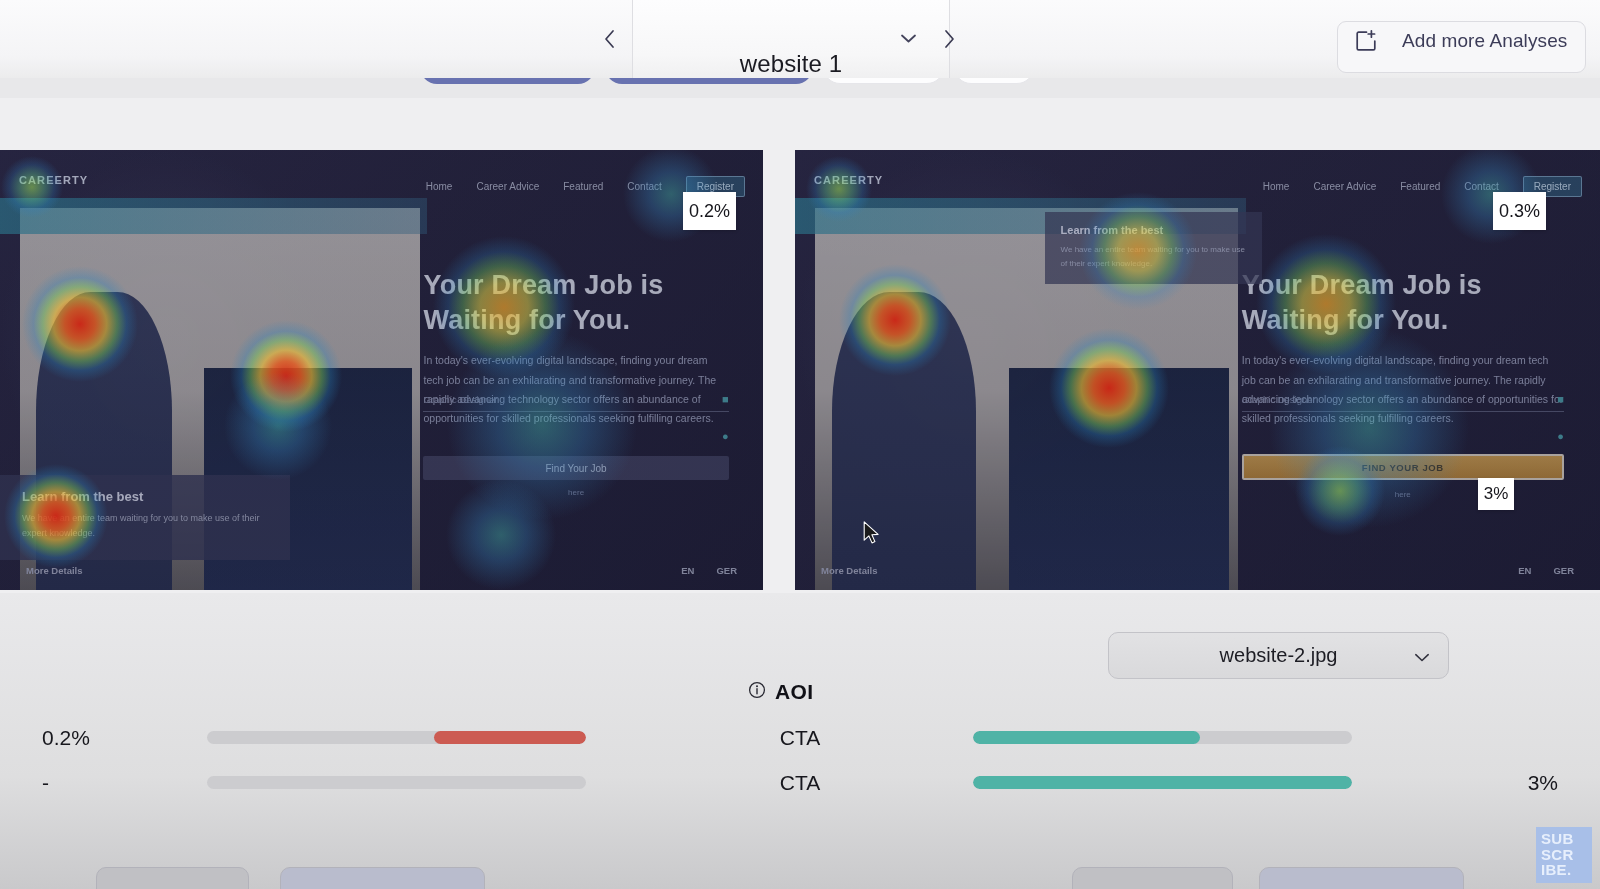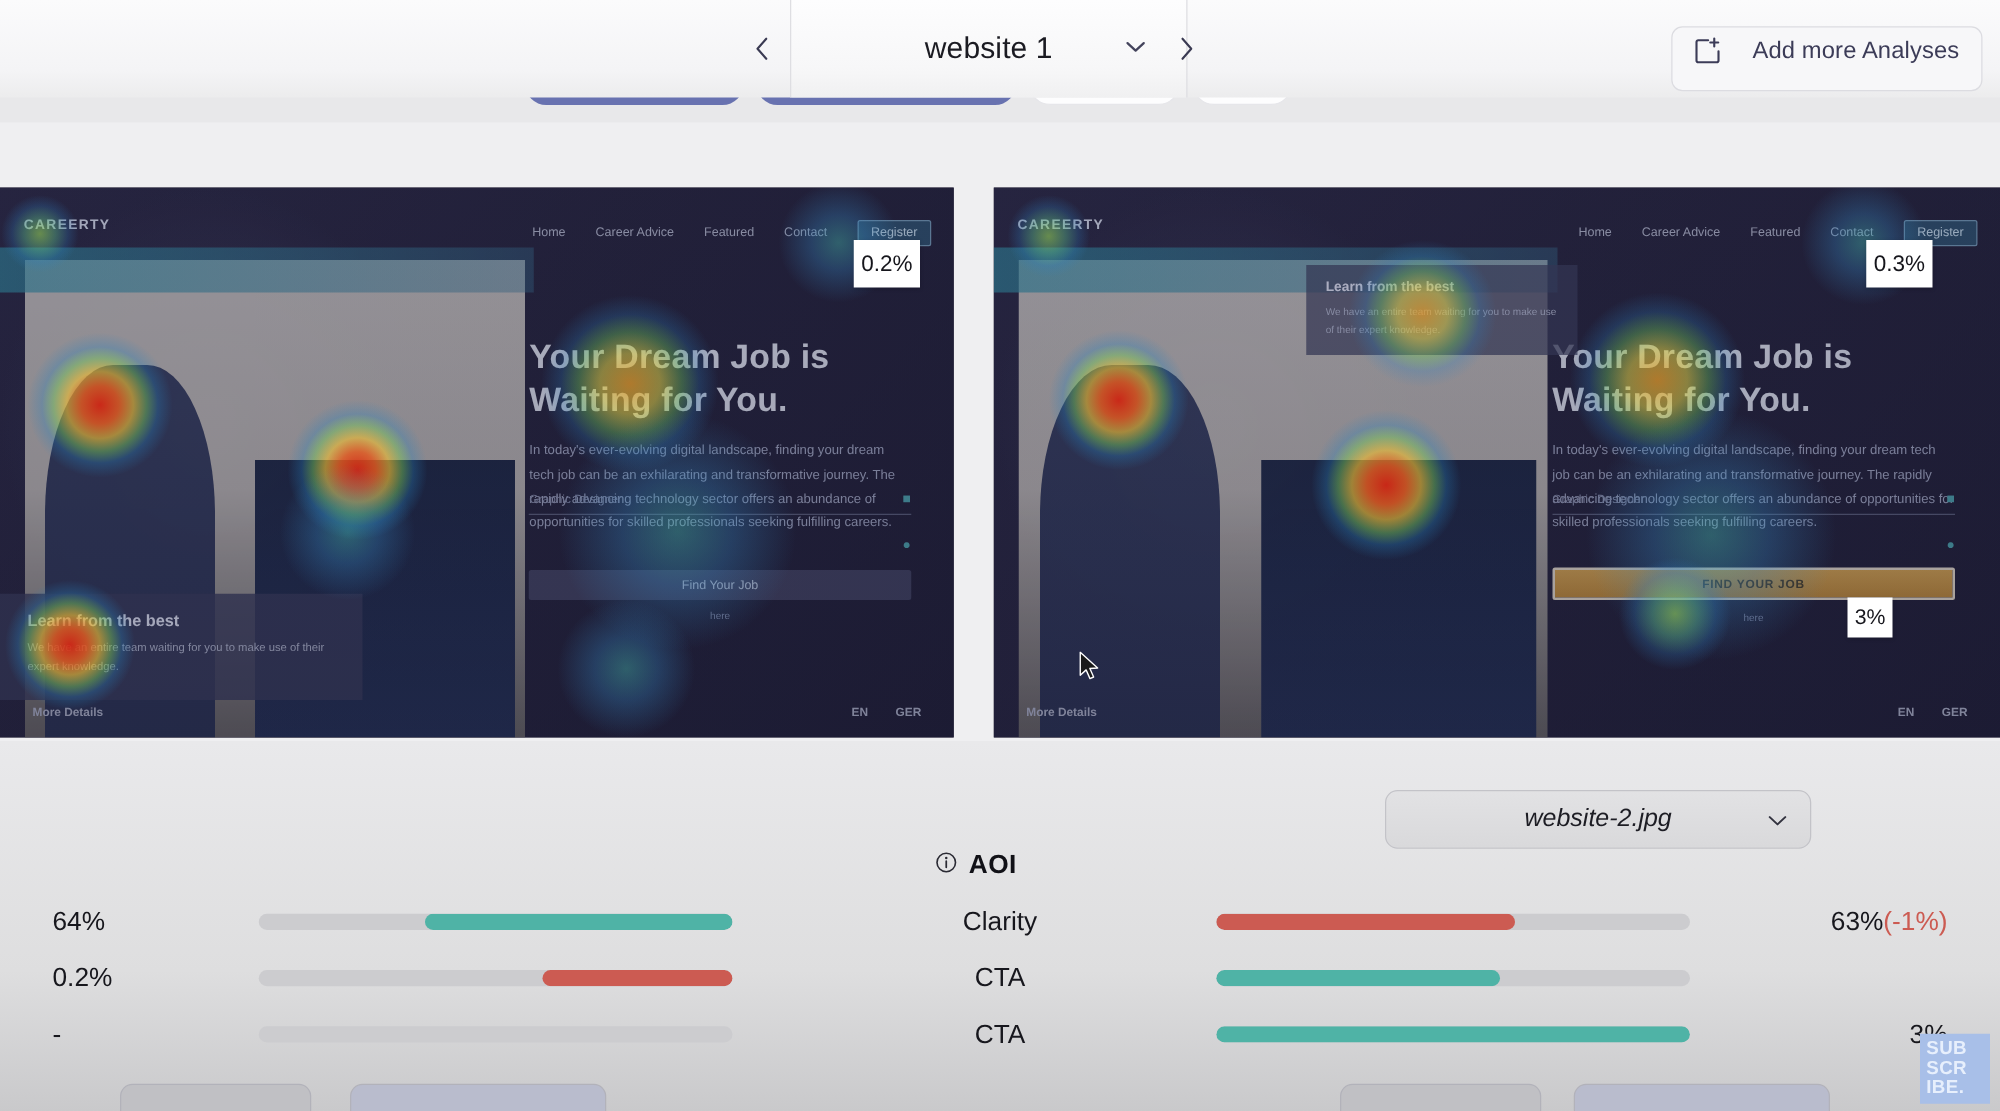--- a/index.html
+++ b/index.html
@@ -28,21 +28,21 @@
     position:absolute; top:22px; width:34px; height:34px;
     display:flex; align-items:center; justify-content:center;
     color:#3a3a52; font-size:21px; cursor:pointer; background:transparent;
     border:none; font-family:"Liberation Sans", sans-serif;
   }
   .arrow-prev { left:592px; }
   .arrow-next { left:932px; }
   .arrow-btn svg { display:block; }
 
   .site-select {
-    display:flex; align-items:center; justify-content:center;
+    display:flex; align-items:flex-end; justify-content:center;
     gap:0; width:100%; height:100%; cursor:pointer; position:relative;
   }
   .site-select .label {
     font-size:24px; color:#1b1b22; letter-spacing:.1px;
   }
   .site-select .caret {
     position:absolute; right:32px; top:50%; transform:translateY(-50%);
     color:#44445c;
   }
 
@@ -222,21 +222,21 @@
   .file-row {
     position:absolute; top:39px; left:0; width:1600px; height:52px;
   }
   .file-pill {
     position:absolute; height:47px; border:1px solid #c3c3c8; border-radius:10px;
     background:linear-gradient(180deg,#e2e2e4,#d9d9db);
     display:flex; align-items:center; justify-content:center;
     font-size:20px; color:#1d1d24; cursor:pointer;
   }
   .file-left  { left:110px; width:341px; }
-  .file-right { left:1108px; width:341px;font-style:italic; }
+  .file-right { left:1108px; width:341px; }
   .file-right .caret { position:absolute; right:18px; top:50%; transform:translateY(-50%); }
   .aoi {
     position:absolute; left:748px; top:48px;
     display:flex; align-items:center; gap:9px;
   }
   .aoi .ttl { font-size:21px; font-weight:700; color:#111117; letter-spacing:.4px; }
 
   .metrics { position:absolute; top:122px; left:0; width:1600px; }
   .mrow {
     position:relative; height:45px; display:flex; align-items:center;
@@ -472,31 +472,20 @@
         <span class="caret">
           <svg width="16" height="10" viewBox="0 0 16 10" fill="none">
             <path d="M1.8 2.2 L8 8 L14.2 2.2" stroke="#33333f" stroke-width="1.6" stroke-linecap="round" stroke-linejoin="round"></path>
           </svg>
         </span>
       </div>
     </div>
 
     <div class="metrics">
 
-      <div class="mrow">
-        <span class="m-lval">64%</span>
-        <span class="m-ltrack">
-          <span class="m-lfill" style="width:65%; background:#4fb3a6;"></span>
-        </span>
-        <span class="m-name">Clarity</span>
-        <span class="m-rtrack">
-          <span class="m-rfill" style="width:63%; background:#cc5b52;"></span>
-        </span>
-        <span class="m-rval"><span>63%</span><span class="delta-neg">(-1%)</span></span>
-      </div>
 
       <div class="mrow">
         <span class="m-lval">0.2%</span>
         <span class="m-ltrack">
           <span class="m-lfill" style="width:40%; background:#cc5b52;"></span>
         </span>
         <span class="m-name">CTA</span>
         <span class="m-rtrack">
           <span class="m-rfill" style="width:60%; background:#4fb3a6;"></span>
         </span>

